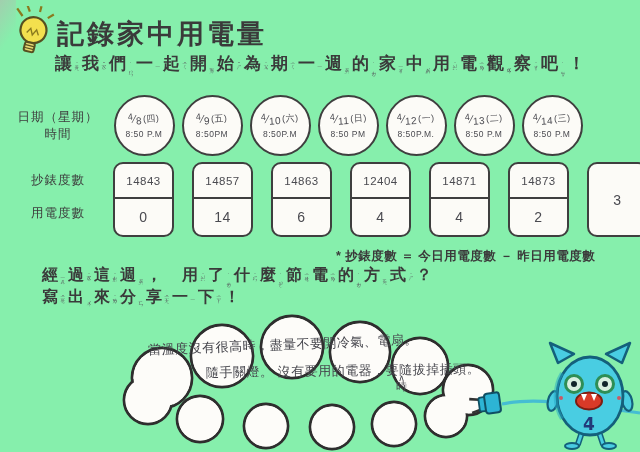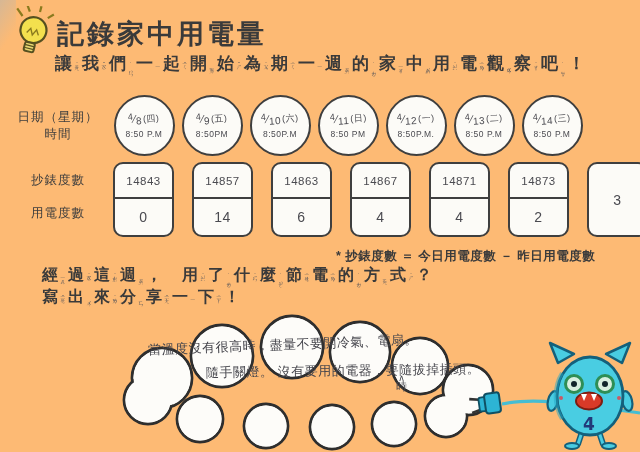--- a/index.html
+++ b/index.html
@@ -1,17 +1,17 @@
 <!DOCTYPE html>
 <html><head>
 <meta charset="utf-8">
 <style>
   html,body{margin:0;padding:0;}
   body{font-family:"Liberation Sans","DejaVu Sans",sans-serif;}
-  #canvas{position:relative;width:640px;height:452px;background:#fdba74;overflow:hidden;}
+  #canvas{position:relative;width:640px;height:452px;background:#86efac;overflow:hidden;}
   .corner-smudge{position:absolute;left:0;top:0;width:16px;height:52px;
     background:linear-gradient(125deg,#b7b5af 0%,rgba(255,255,255,0) 70%);opacity:.55;}
   
   .bulb{position:absolute;left:11px;top:6px;}
   .page-title{position:absolute;left:57px;top:16px;font-size:27px;font-weight:bold;
     color:#3a3a3a;letter-spacing:3px;}
   
   .ruby-line{position:absolute;color:#3a3a3a;font-weight:bold;white-space:nowrap;}
   .intro-line{left:55px;top:55px;}
   .rc{display:inline-flex;align-items:center;margin-right:2px;}
@@ -215,21 +215,21 @@
      </div>
       <div class="mbox">
        <div class="mcell hand">14857</div>
        <div class="ucell hand">14</div>
      </div>
       <div class="mbox">
        <div class="mcell hand">14863</div>
        <div class="ucell hand">6</div>
      </div>
       <div class="mbox">
-       <div class="mcell hand">14867</div>
+       <div class="mcell hand">12404</div>
        <div class="ucell hand">4</div>
      </div>
       <div class="mbox">
        <div class="mcell hand">14871</div>
        <div class="ucell hand">4</div>
      </div>
       <div class="mbox">
        <div class="mcell hand">14873</div>
        <div class="ucell hand">2</div>
      </div>

